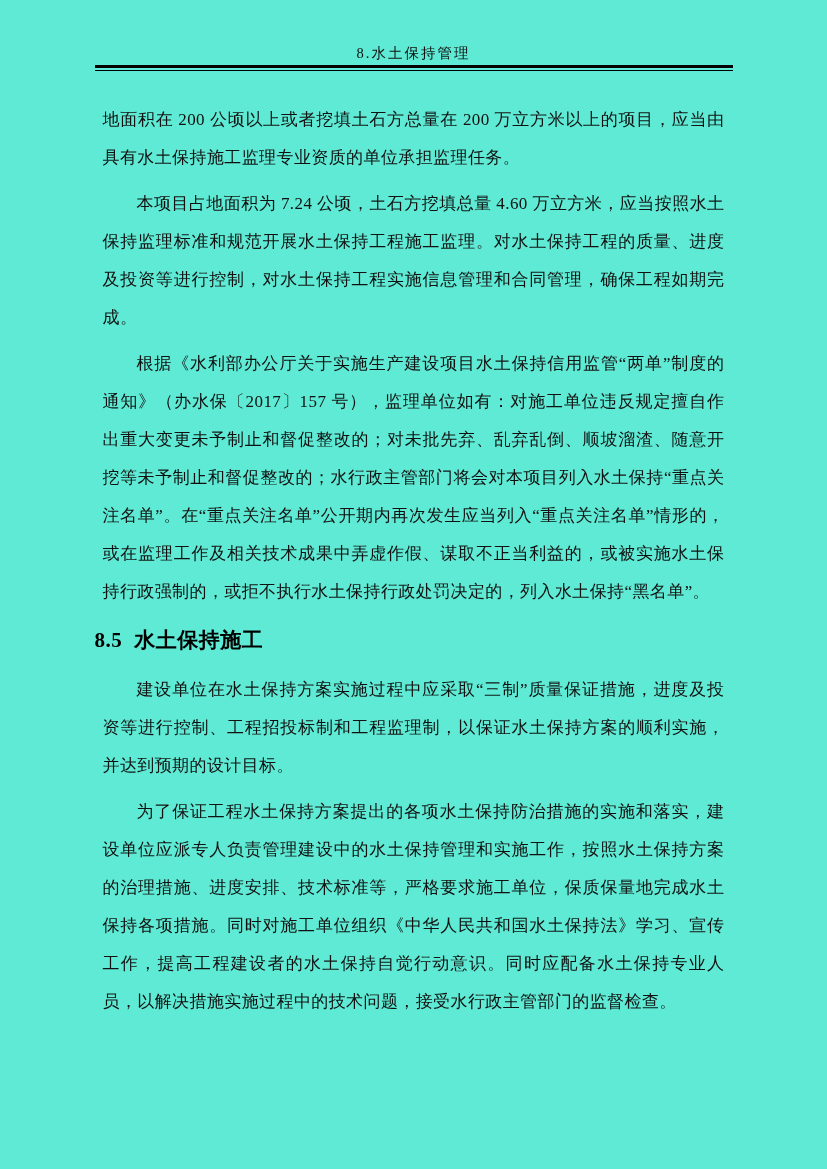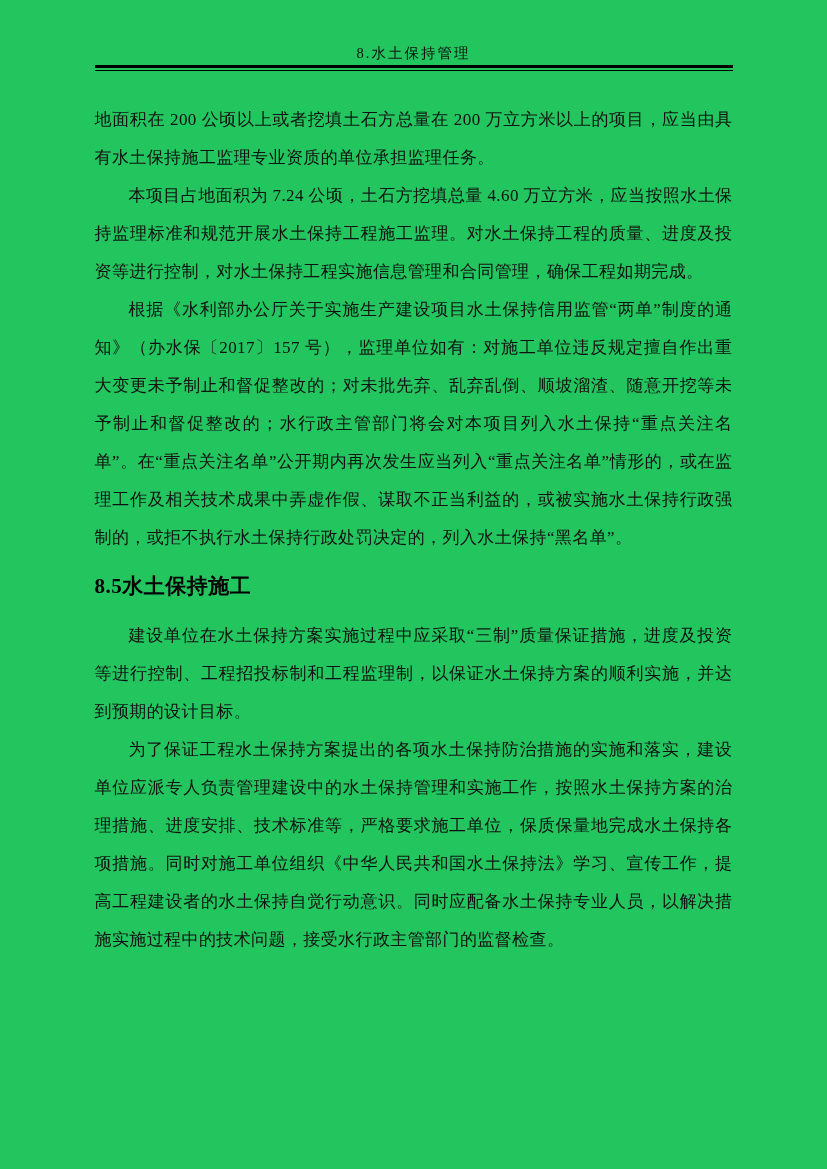--- a/index.html
+++ b/index.html
@@ -5,21 +5,21 @@
   html, body {
     margin: 0;
     padding: 0;
     background: #888;
   }
   .page {
     position: relative;
     width: 827px;
     height: 1169px;
     margin: 0 auto;
-    background: #22c55e;
+    background: #5eead4;
     font-family: "Liberation Serif", "DejaVu Serif", serif;
     color: #111;
     overflow: hidden;
     box-sizing: border-box;
   }
   .content {
     width: 638px;
     margin: 0 auto;
   }
   .page-header {
@@ -41,37 +41,38 @@
   }
   .body-text {
     margin-top: 30px;
     font-size: 17px;
     line-height: 38px;
     text-align: justify;
     text-justify: inter-ideograph;
     letter-spacing: 0.4px;
   }
   .body-text p {
-    margin: 0;
+    margin: 8px;
     padding: 0;
   }
   .body-text p.indent {
     text-indent: 2em;
   }
   .section-heading {
     margin: 12px 0 14px 0;
     font-family: "Liberation Sans", "DejaVu Sans", sans-serif;
     font-size: 21px;
     font-weight: bold;
     line-height: 34px;
     color: #000;
     letter-spacing: 0.5px;
   }
   .section-heading .heading-number {
     font-family: "Liberation Serif", "DejaVu Serif", serif;
+    margin-right: 12px;
   }
 </style>
 </head>
 <body>
 
 <div class="page">
   <div class="content">
 
     <div class="page-header">
       <span class="header-title">8.水土保持管理</span>

